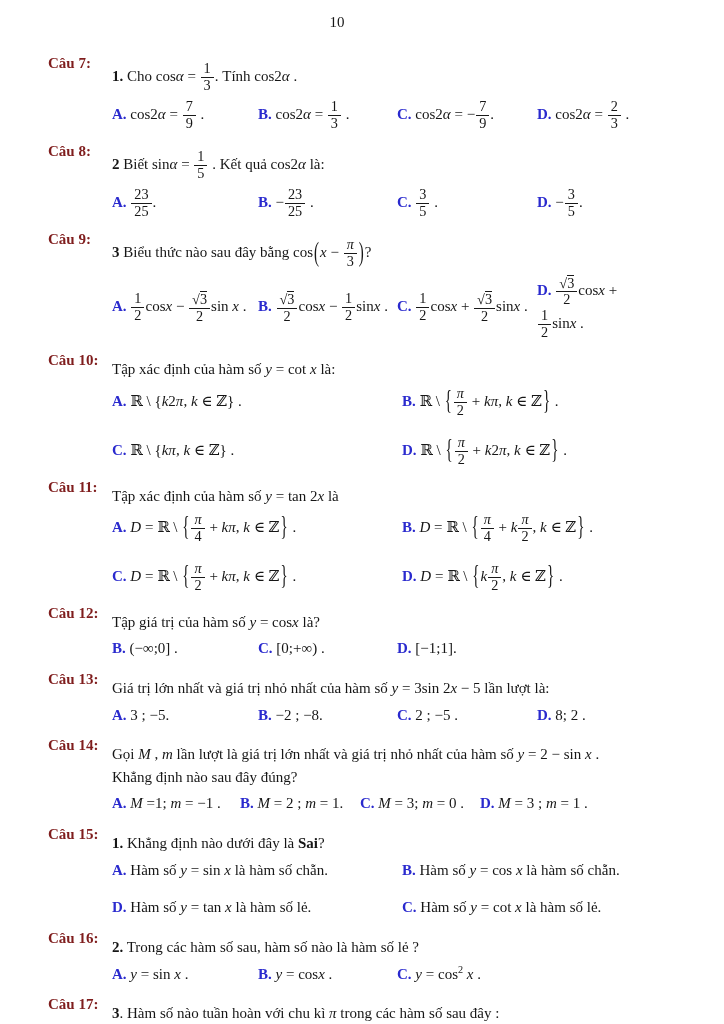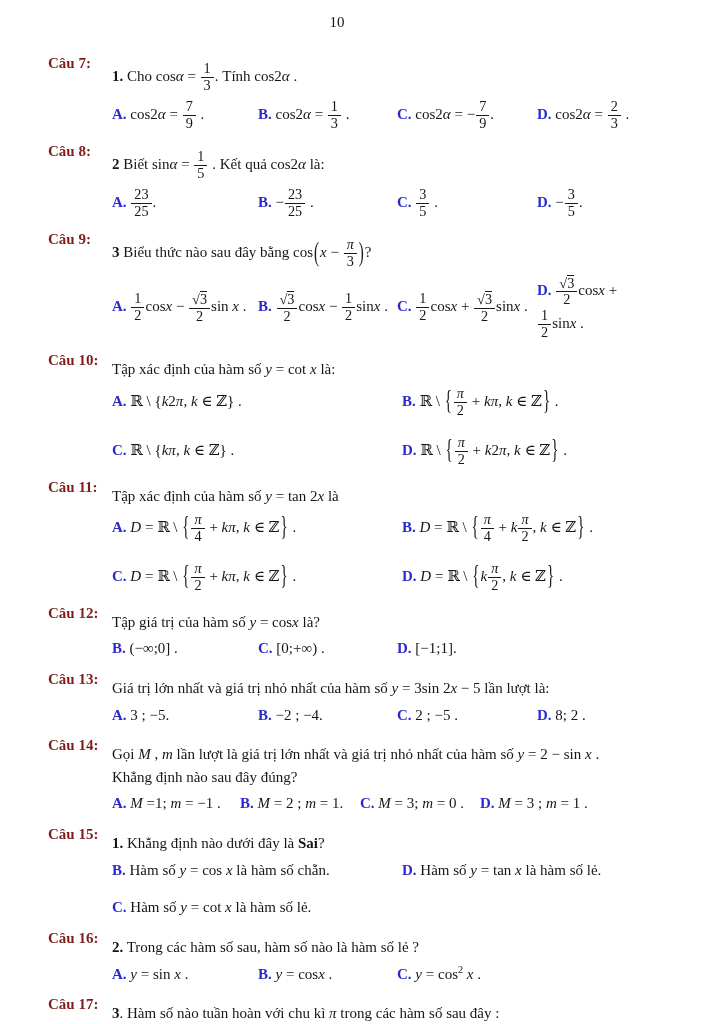--- a/index.html
+++ b/index.html
@@ -112,21 +112,21 @@
           </div>
     </div>
   </div>
 
   <div class="q">
     <span class="qlabel">Câu 13:</span>
     <div class="qcontent">
       <p class="qbody">Giá trị lớn nhất và giá trị nhỏ nhất của hàm số  <span class="it">y</span> = 3sin 2<span class="it">x</span> − 5 lần lượt là:</p>
       <div class="opts opts-row4">
             <span class="opt"><span class="letter">A.</span> <span>3 ; −5.</span></span>
-            <span class="opt"><span class="letter">B.</span> <span>−2 ; −4.</span></span>
+            <span class="opt"><span class="letter">B.</span> <span>−2 ; −8.</span></span>
             <span class="opt"><span class="letter">C.</span> <span>2 ; −5 .</span></span>
             <span class="opt"><span class="letter">D.</span> <span>8; 2 .</span></span>
           </div>
     </div>
   </div>
 
   <div class="q">
     <span class="qlabel">Câu 14:</span>
     <div class="qcontent">
       <p class="qbody">Gọi  <span class="it">M</span> , <span class="it">m</span>  lần lượt là giá trị lớn nhất và giá trị nhỏ nhất của hàm số  <span class="it">y</span> = 2 − sin <span class="it">x</span> . Khẳng định nào sau đây đúng?</p>
@@ -137,20 +137,21 @@
             <span class="opt"><span class="letter">D.</span> <span><span class="it">M</span> = 3 ;  <span class="it">m</span> = 1 .</span></span>
           </div>
     </div>
   </div>
 
   <div class="q">
     <span class="qlabel">Câu 15:</span>
     <div class="qcontent">
       <p class="qbody"><b>1.</b> Khẳng định nào dưới đây là <b>Sai</b>?</p>
       <div class="opts opts-grid2 tightrows">
+            <span class="opt"><span class="letter">A.</span> <span>Hàm số  <span class="it">y</span> = sin <span class="it">x</span> là hàm số chẵn.</span></span>
             <span class="opt"><span class="letter">B.</span> <span>Hàm số  <span class="it">y</span> = cos <span class="it">x</span> là hàm số chẵn.</span></span>
             <span class="opt"><span class="letter">D.</span> <span>Hàm số  <span class="it">y</span> = tan <span class="it">x</span> là hàm số lẻ.</span></span>
             <span class="opt"><span class="letter">C.</span> <span>Hàm số  <span class="it">y</span> = cot <span class="it">x</span> là hàm số lẻ.</span></span>
           </div>
     </div>
   </div>
 
   <div class="q">
     <span class="qlabel">Câu 16:</span>
     <div class="qcontent">

